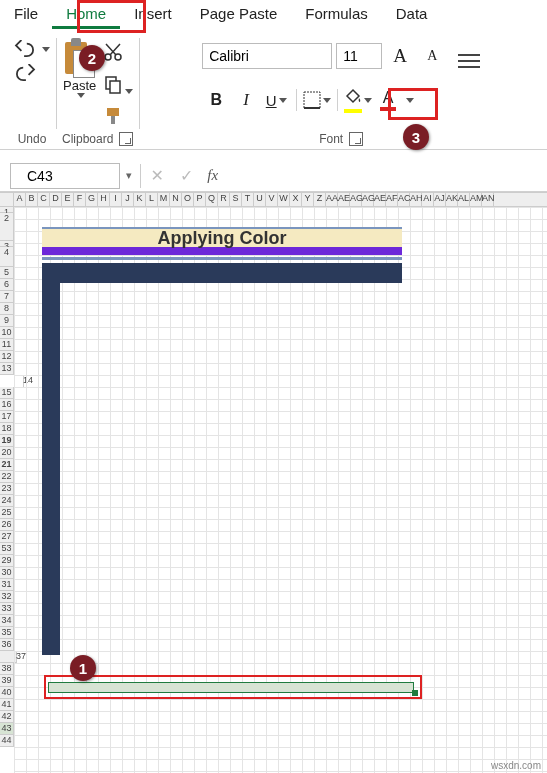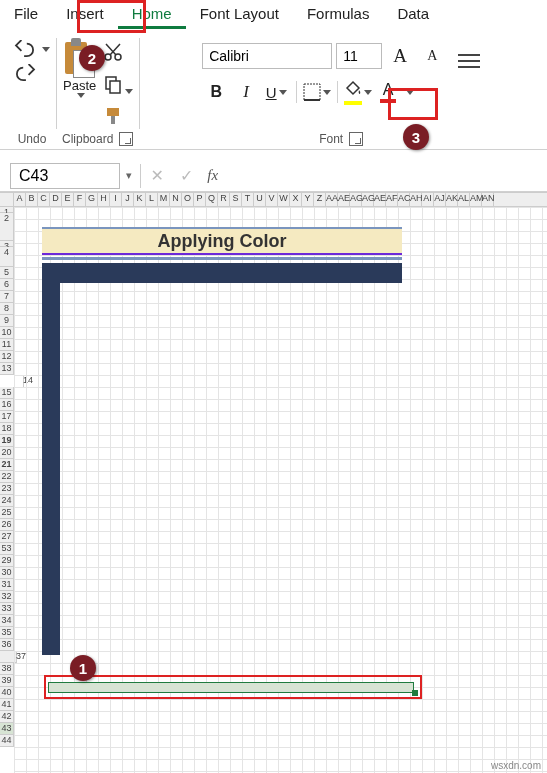--- a/index.html
+++ b/index.html
@@ -31,21 +31,21 @@
     .paste-stack { display:flex; flex-direction:column; align-items:center; }
     .clipboard-icon { width:34px; height:40px; position:relative; }
     .clipboard-icon .board { position:absolute; left:2px; top:4px; width:22px; height:32px; background:#c68a3a; border-radius:2px; }
     .clipboard-icon .clip { position:absolute; left:8px; top:0; width:10px; height:8px; background:#888; border-radius:2px 2px 0 0; }
     .clipboard-icon .sheet { position:absolute; left:10px; top:12px; width:22px; height:28px; background:#fff; border:1px solid #888; }
     .paste-label { font-size:13px; color:#222; }
     .clip-side { display:flex; flex-direction:column; gap:8px; padding-top:4px; }
     .scissors svg, .copy svg, .brush svg { width:20px; height:20px; }
 
     
-    .font-body { display:flex; flex-direction:column; gap:8px; padding-top:8px; }
+    .font-body { display:flex; flex-direction:column; gap:16px; padding-top:8px; }
     .font-select { width:130px; height:26px; border:1px solid #bbb; font-size:14px; padding:1px 6px; background:#fff; }
     .size-select { width:46px; height:26px; border:1px solid #bbb; font-size:14px; padding:1px 6px; background:#fff; }
     .inc-dec { width:24px; height:22px; font-family:"Times New Roman"; }
     .inc-font { font-size:19px; } .dec-font { font-size:14px; }
     .fmt-row { display:flex; align-items:center; gap:2px; }
     .fmt-btn { width:28px; height:28px; display:flex; align-items:center; justify-content:center; color:#222; }
     .fmt-b { font-weight:700; font-size:16px; } .fmt-i { font-style:italic; font-family:"Times New Roman"; font-size:17px; }
     .fmt-u { text-decoration:underline; font-size:15px; }
     .border-btn svg { width:18px; height:18px; }
     .fill-btn { display:flex; align-items:center; }
@@ -53,62 +53,62 @@
     .fill-under { width:18px; height:4px; background:#ffff00; margin-top:1px; }
     .fontcolor-btn { display:flex; flex-direction:column; align-items:center; font-family:"Times New Roman"; font-size:16px; }
     .fontcolor-under { width:16px; height:4px; background:#d22; }
     .vdiv { width:1px; height:22px; background:#d0d0d0; margin:0 4px; }
     .fill-callout-box { position:absolute; left:388px; top:88px; width:50px; height:32px; border:3px solid #d22; pointer-events:none; }
     .hamburger { display:flex; flex-direction:column; gap:4px; width:22px; margin-left:8px; margin-top:10px;}
     .hamburger span { height:2px; background:#444; }
 
     
     .fx-row { display:flex; align-items:center; height:32px; border-bottom:1px solid #d0d0d0; margin-top:10px; }
-    .name-box { width:110px; height:26px; border:1px solid #bbb; margin:0 6px 0 10px; font-size:16px; padding:2px 8px; background:#fff; }
+    .name-box { width:110px; height:26px; border:1px solid #bbb; margin:0 6px 0 10px; font-size:14px; padding:2px 16px; background:#fff; }
     .name-arrow { color:#666; font-size:11px; padding-right:6px; }
     .fx-sep { width:1px; height:24px; background:#ccc; margin:0 2px; }
     .fx-x, .fx-chk { color:#bbb; padding:0 8px; font-size:16px; }
     .fx-label { font-style:italic; font-family:"Times New Roman"; font-size:15px; color:#555; padding:0 6px; }
     .formula-input { flex:1; height:26px; border:none; font-size:14px; padding:2px 6px; }
 
     
     .sheet-area { position:relative; height: 590px; border-top:1px solid #ccc; }
     .col-hdrs { display:flex; height:14px; background:#eee; border-bottom:1px solid #ccc;}
     .corner-box { width:14px; border-right:1px solid #ccc; background:#eee;}
     .col-hdr { font-size:9px; text-align:center; color:#444; border-right:1px solid #ccc; }
     .grid-body { position:absolute; left:0; top:14px; bottom:0; right:0; display:flex; }
     .row-hdrs { display:flex; flex-direction:column; width:14px; }
     .row-hdr { font-size:9px; text-align:center; color:#444; border-bottom:1px solid #ccc; border-right:1px solid #ccc; background:#eee; }
     .row-hdr.sel { background:#d7e4d4; }
     .cells { position:relative; flex:1; }
     .gridlines { position:absolute; inset:0; background-image:
       linear-gradient(to right,#e4e4e4 1px,transparent 1px),
       linear-gradient(to bottom,#e4e4e4 1px,transparent 1px);
       background-size:12px 12px; }
-    .title-band { position:absolute; left:28px; top:20px; width:360px; height:28px; background:#f5eac1; border-top:2px solid #7a95be; border-bottom:2px solid #6d28d9; display:flex; align-items:center; justify-content:center; font-size:18px; font-weight:700; color:#333; }
+    .title-band { position:absolute; left:28px; top:20px; width:360px; height:28px; background:#f5eac1; border-top:2px solid #7a95be; border-bottom:8px solid #6d28d9; display:flex; align-items:center; justify-content:center; font-size:18px; font-weight:700; color:#333; }
     .title-band-under { position:absolute; left:28px; top:50px; width:360px; height:3px; background:#7a95be; }
     .blue-vert { position:absolute; left:28px; top:56px; width:18px; height:392px; background:#2a3a5a; }
     .blue-horz { position:absolute; left:28px; top:56px; width:360px; height:20px; background:#2a3a5a; }
     .sel-row { position:absolute; left:34px; top:475px; width:366px; height:11px; border:1px solid #1f7b3f; background:#d7e4d4; }
     .sel-handle { position:absolute; left:398px; top:483px; width:6px; height:6px; background:#1f7b3f; }
     .sel-callout-box { position:absolute; left:30px; top:468px; width:378px; height:24px; border:2px solid #d22; pointer-events:none; }
 
     
     .badge { position:absolute; width:26px; height:26px; border-radius:50%; background:#7a1d25; color:#fff; font-size:15px; font-weight:700; display:flex; align-items:center; justify-content:center; box-shadow:1px 1px 3px rgba(0,0,0,.4); z-index:50; }
 
     .watermark { position:absolute; right:6px; bottom:2px; font-size:10px; color:#888; }
   </style>
 </head>
 <body>
 
 <div class="tabs">
   <div class="tab">File</div>
+  <div class="tab active">Home</div>
   <div class="tab">Insert</div>
-  <div class="tab active">Home</div>
-  <div class="tab">Font Layout</div>
+  <div class="tab">Page Paste</div>
   <div class="tab">Formulas</div>
   <div class="tab">Data</div>
 </div>
 <div class="tab-callout-box"></div>
 
 <div class="ribbon">
 
   <div class="group">
     <div class="undo-col">
       <div class="row undo-btn">

